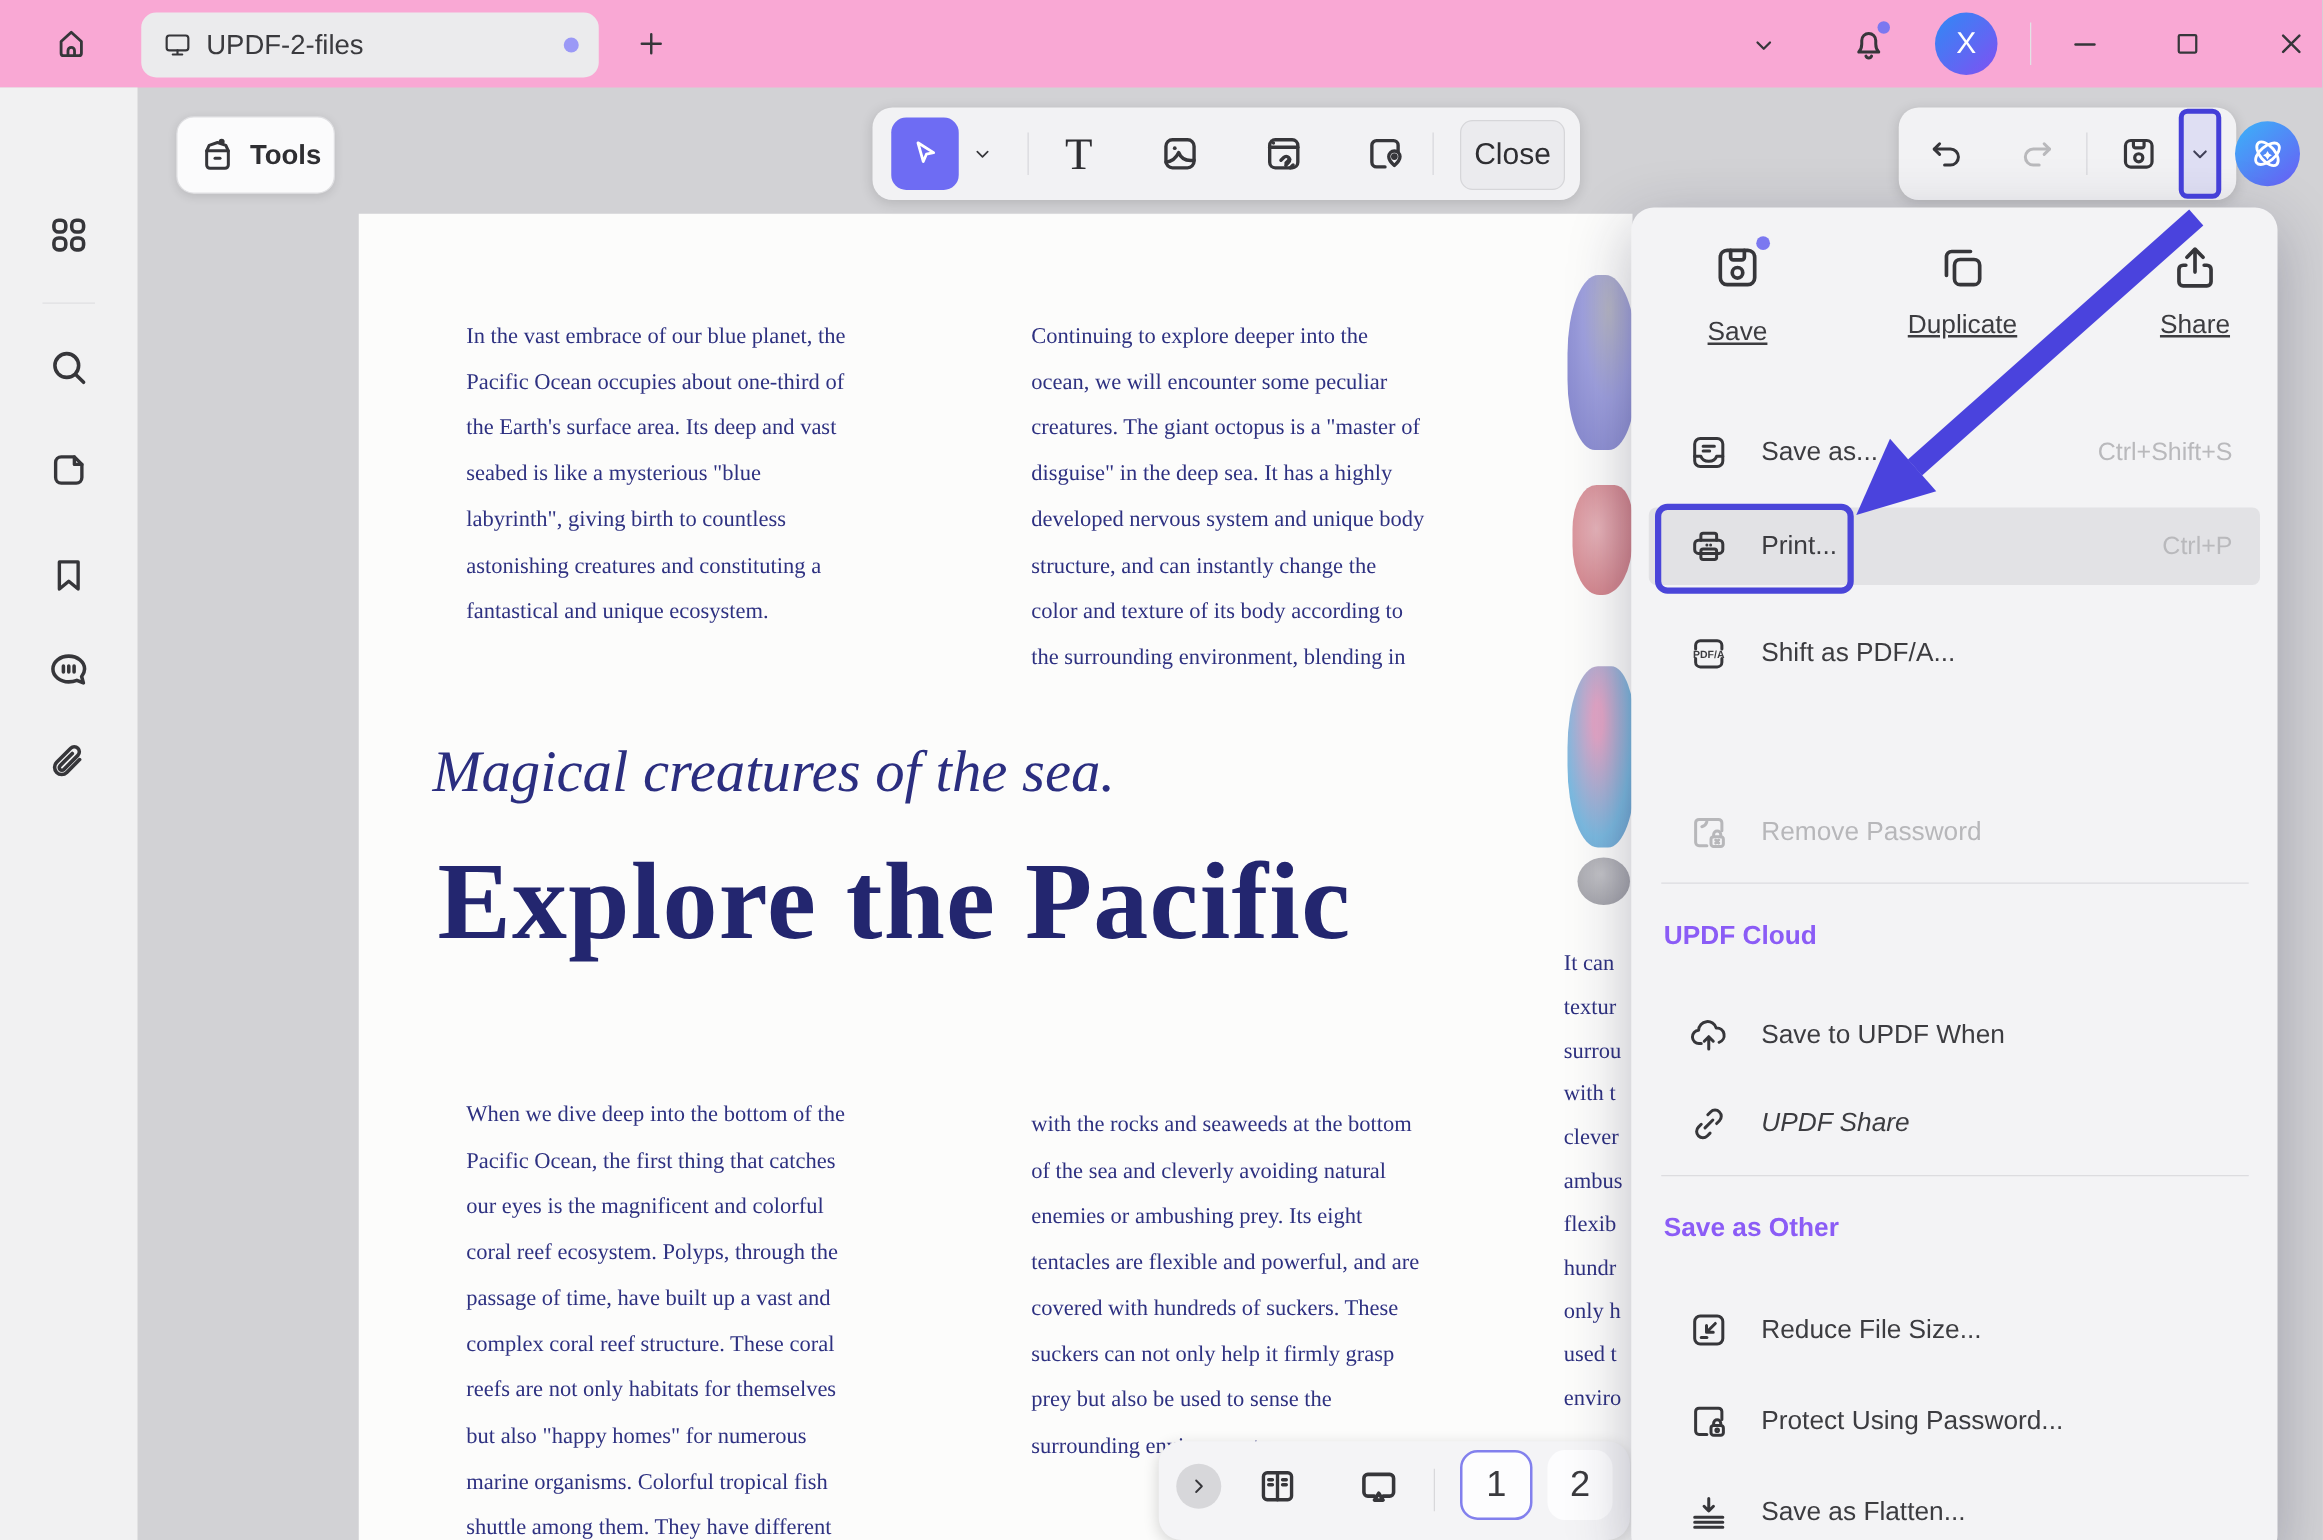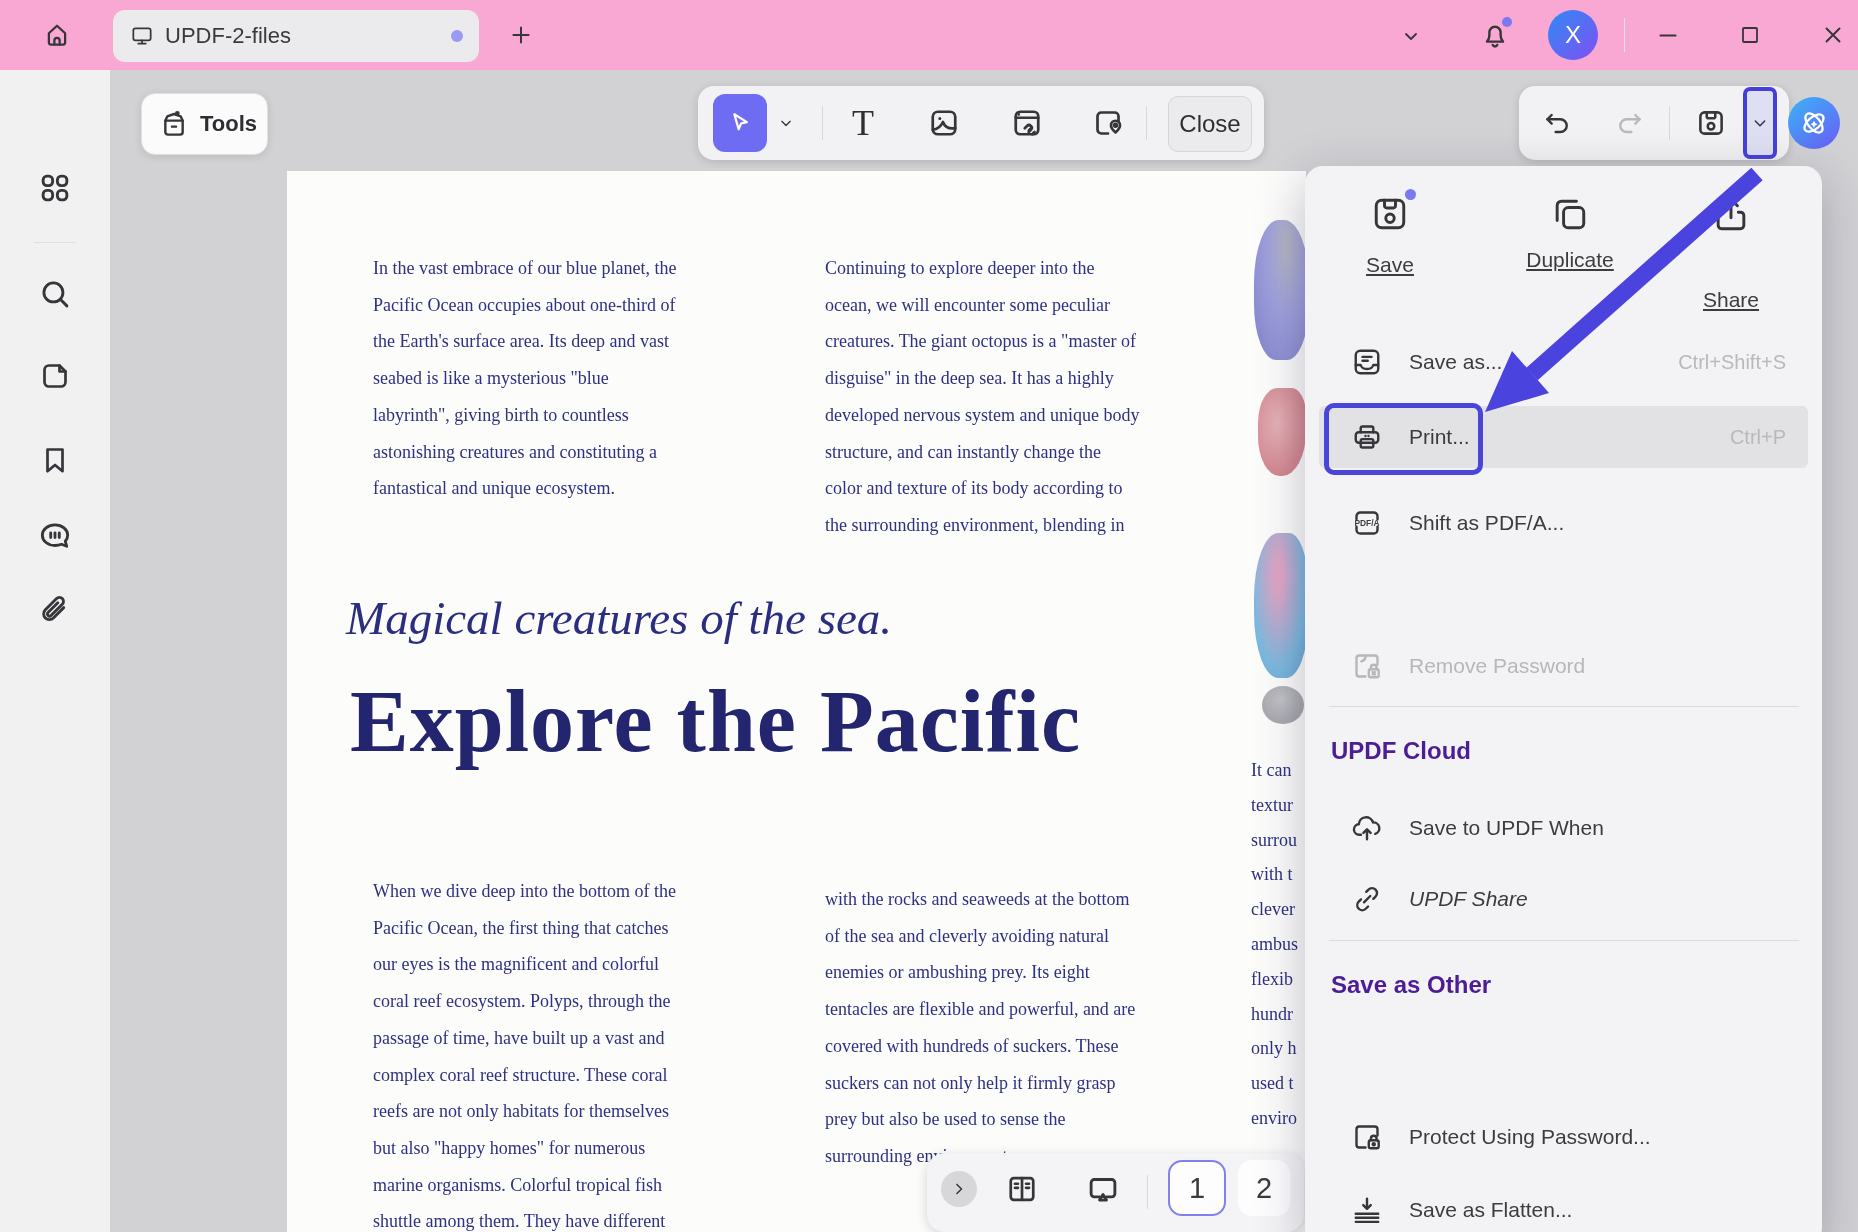--- a/index.html
+++ b/index.html
@@ -22,21 +22,21 @@
   .doctxt{font-family:"Liberation Serif",serif;color:#2e3181;font-size:18px;line-height:36.7px;white-space:pre-line;}
   
   .tbdiv{width:1px;background:#d8d8db;}
   
   #menu{left:1305px;top:166px;width:517px;height:1080px;background:#f3f3f5;border-radius:18px;
     box-shadow:0 14px 50px rgba(30,30,60,.28);z-index:20;overflow:hidden;}
   .mrow{position:absolute;left:14px;width:489px;height:64px;display:flex;align-items:center;
     padding-left:30px;box-sizing:border-box;color:#3c3c40;font-size:21px;}
   .mrow svg{width:36px;height:36px;margin-right:24px;flex:none;}
   .mshort{margin-left:auto;margin-right:22px;color:#b9b9bc;font-size:20px;}
-  .mhdr{position:absolute;left:26px;color:#4c1d95;font-size:24px;font-weight:bold;}
+  .mhdr{position:absolute;left:26px;color:#8b5cf6;font-size:21px;font-weight:bold;}
   .mdiv{position:absolute;left:24px;width:470px;height:1px;background:#dcdcdf;}
   .dis, .dis svg{color:#b7b7ba;}
   svg.lngray{stroke:#b7b7ba;}
   .bigact{position:absolute;top:26px;width:150px;display:flex;flex-direction:column;align-items:center;color:#3c3c40;font-size:21px;text-decoration:underline;}
   .bigact svg{width:44px;height:44px;margin-bottom:12px;}
   
   #pager{left:927px;top:1153px;width:377px;height:79px;background:#f4f4f6;border-radius:18px;
     box-shadow:0 3px 12px rgba(0,0,0,.16);z-index:6;}
   .pgbox{position:absolute;top:7px;width:58px;height:56px;background:#fdfdfe;border-radius:14px;
     display:flex;align-items:center;justify-content:center;font-size:29px;color:#3a3a3e;box-sizing:border-box;}
@@ -309,21 +309,21 @@
       </span>
       <span>Save</span>
     </div>
     <div class="bigact" style="left:190px;">
       <svg class="ln" viewBox="0 0 24 24">
         <rect x="8.5" y="8.5" width="11" height="11" rx="2.5"></rect>
         <path d="M15.5 5H7.3A2.3 2.3 0 0 0 5 7.3v8.2"></path>
       </svg>
       <span>Duplicate</span>
     </div>
-    <div class="bigact" style="left:351px;gap:40px;">
+    <div class="bigact" style="left:376px;">
       <svg class="ln" viewBox="0 0 24 24">
         <path d="M12 14V4.5"></path>
           <path d="M8.5 7.5 12 4l3.5 3.5"></path>
         <path d="M8 11H6.8A1.8 1.8 0 0 0 5 12.8v5.4A1.8 1.8 0 0 0 6.8 20h10.4a1.8 1.8 0 0 0 1.8-1.8v-5.4A1.8 1.8 0 0 0 17.2 11H16"></path>
       </svg>
       <span>Share</span>
     </div>
 
     <div class="mrow" style="top:164px;">
       <svg class="ln" viewBox="0 0 24 24">
@@ -383,20 +383,28 @@
         <path d="M10 14.2 14.2 10"></path>
         <path d="M11.5 7.2 13 5.7a3.3 3.3 0 0 1 4.7 4.7l-1.5 1.5"></path>
         <path d="M12.7 17l-1.5 1.5a3.3 3.3 0 0 1-4.7-4.7L8 12.3"></path>
       </svg>
       <span>UPDF Share</span>
     </div>
 
     <div class="mdiv" style="top:774px;"></div>
     <div class="mhdr" style="top:805px;">Save as Other</div>
 
+    <div class="mrow" style="top:866px;">
+      <svg class="ln" viewBox="0 0 24 24">
+        <rect x="4.5" y="4.5" width="15" height="15" rx="3"></rect>
+        <path d="M15.5 8.5 10.8 13.2M10.8 9.6v3.6h3.6"></path>
+        <path d="M8 16h3"></path>
+      </svg>
+      <span>Reduce File Size...</span>
+    </div>
 
     <div class="mrow" style="top:939px;">
       <svg class="ln" viewBox="0 0 24 24">
         <path d="M19 11V6.8A1.8 1.8 0 0 0 17.2 5H6.8A1.8 1.8 0 0 0 5 6.8v10.4A1.8 1.8 0 0 0 6.8 19H11"></path>
         <rect x="13.2" y="14.2" width="6.6" height="5.3" rx="1.4"></rect>
         <path d="M14.6 14.2v-1.1a1.9 1.9 0 0 1 3.8 0v1.1"></path>
         <circle cx="16.5" cy="16.8" r=".7"></circle>
       </svg>
       <span>Protect Using Password...</span>
     </div>

